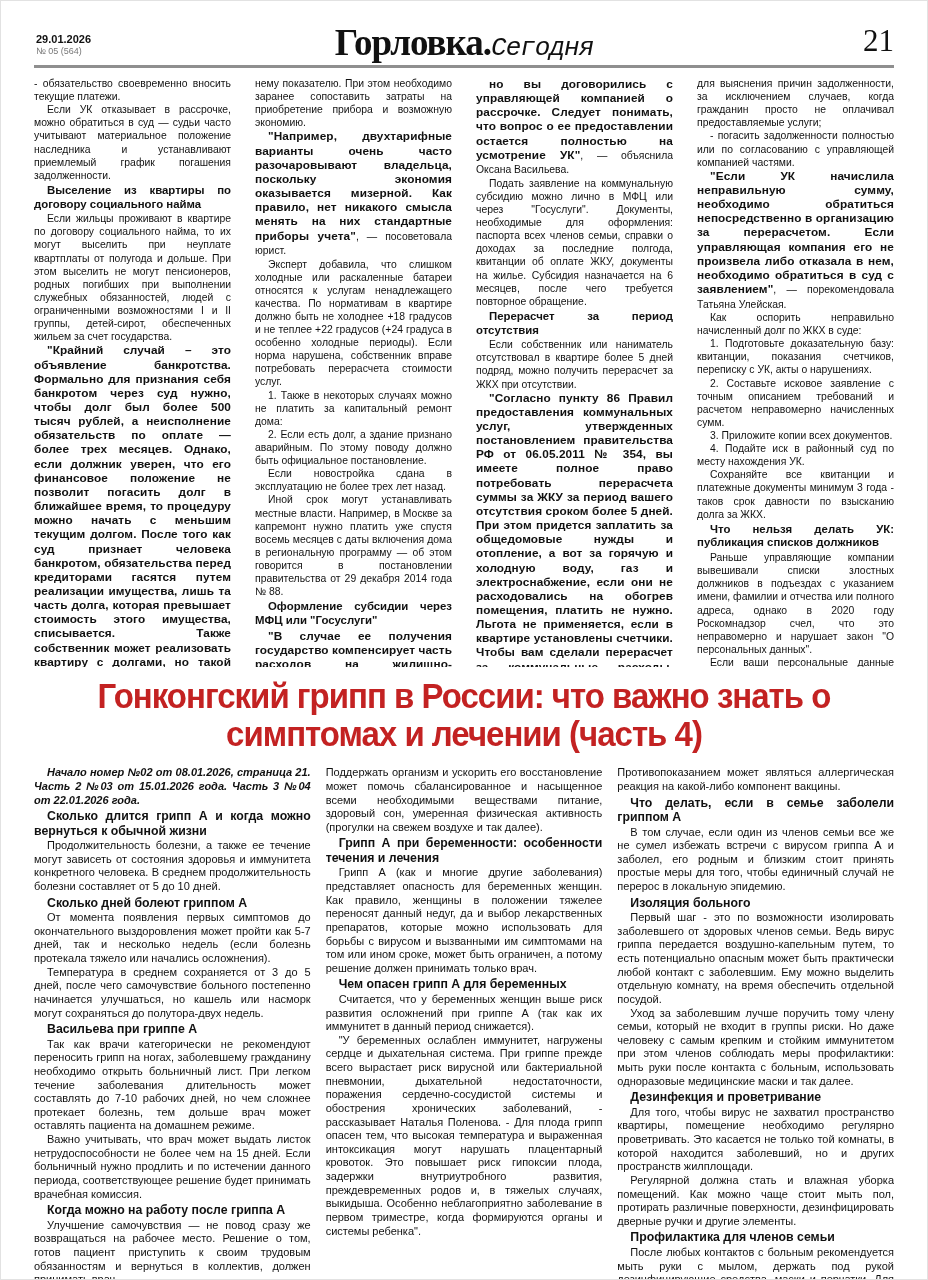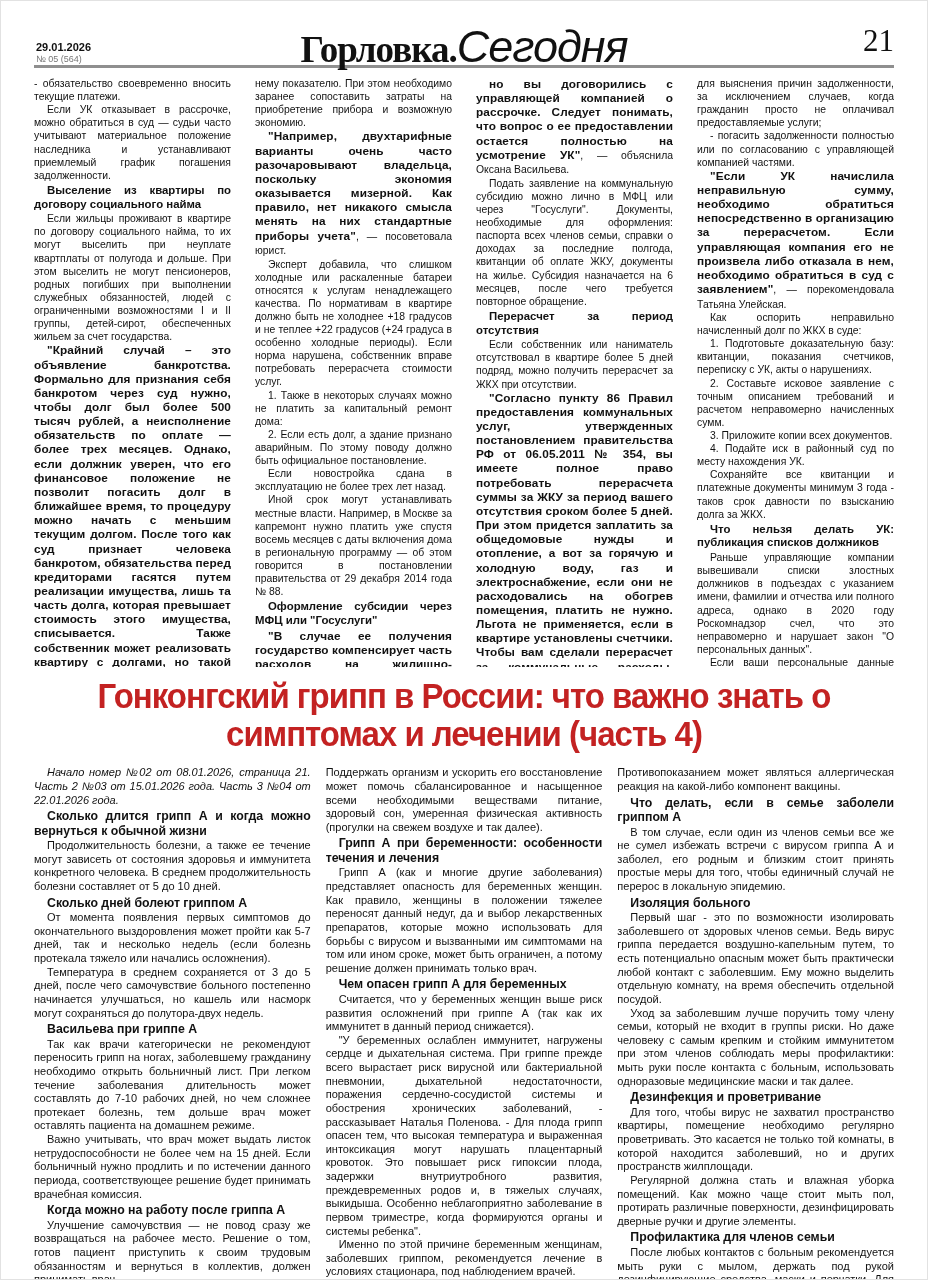--- a/index.html
+++ b/index.html
@@ -1,36 +1,36 @@
 <!DOCTYPE html>
 <html lang="ru"><head>
 <meta charset="utf-8">
 <style>
   html,body{margin:0;padding:0;}
   body{width:928px;height:1280px;background:#fdfdfd;font-family:"Liberation Sans",sans-serif;color:#111;}
   .page{position:relative;width:926px;height:1278px;background:#fff;border:1px solid #e2e2e2;overflow:hidden;}
 
   
   .hdr{position:relative;margin:24px 33px 0;height:36px;}
-  .hdr-date{position:absolute;left:2px;top:16px;line-height:1.2;}
+  .hdr-date{position:absolute;left:2px;top:8px;line-height:1.2;}
   .hdr-date .d{font-weight:bold;font-size:11px;}
   .hdr-date .n{font-size:9px;color:#777;}
   .masthead{position:absolute;left:0;right:0;top:-4px;text-align:center;font-family:"Liberation Serif",serif;}
   .masthead .m1{font-weight:bold;font-size:37px;letter-spacing:-1px;}
-  .masthead .m2{font-style:italic;font-family:Liberation Sans, sans-serif;font-size:45px;font-weight:400;letter-spacing:-1px;}
+  .masthead .m2{font-style:italic;font-family:Liberation Mono, monospace;font-size:26px;font-weight:400;letter-spacing:-1px;}
   .pageno{position:absolute;right:0;top:-2px;font-family:"Liberation Serif",serif;font-size:31px;}
   .hrule{margin:4px 33px 0;height:3px;background:#8f8f8f;}
 
   
   .blk{margin:0;text-align:justify;text-indent:13px;hyphens:auto;-webkit-hyphens:auto;}
   .b-c{text-indent:0;}
   .b-h{font-weight:bold;}
   .b-b{font-weight:bold;}
   .b-b .tail,.b-q .tail{font-weight:normal;}
-  .b-n{font-weight:normal;font-style:italic;}
+  .b-n{font-weight:bold;font-style:italic;}
 
   
   .top-cols{margin:9px 33px 0;display:flex;gap:24px;height:590px;overflow:hidden;}
   .top-cols .col{flex:1 1 0;overflow:hidden;}
   .top-cols .blk{font-size:10.4px;line-height:1.26;}
   .top-cols .b-h{font-size:11.4px;line-height:1.2;margin:2px 0 1px;}
   .top-cols .b-b{font-size:11.8px;line-height:1.2;letter-spacing:.1px;}
   .top-cols .b-b .tail{font-size:10.4px;letter-spacing:0;}
 
   
@@ -118,21 +118,20 @@
         <p class="blk b-h"><span>Когда можно на работу после гриппа А</span></p>
         <p class="blk b-p"><span>Улучшение самочувствия — не повод сразу же возвращаться на рабочее место. Решение о том, готов пациент приступить к своим трудовым обязанностям и вернуться в коллектив, должен принимать врач.</span></p>
       </div>
       <div class="col">
         <p class="blk b-c"><span>Поддержать организм и ускорить его восстановление может помочь сбалансированное и насыщенное всеми необходимыми веществами питание, здоровый сон, умеренная физическая активность (прогулки на свежем воздухе и так далее).</span></p>
         <p class="blk b-h"><span>Грипп А при беременности: особенности течения и лечения</span></p>
         <p class="blk b-p"><span>Грипп А (как и многие другие заболевания) представляет опасность для беременных женщин. Как правило, женщины в положении тяжелее переносят данный недуг, да и выбор лекарственных препаратов, которые можно использовать для борьбы с вирусом и вызванными им симптомами на том или ином сроке, может быть ограничен, а потому решение должен принимать только врач.</span></p>
         <p class="blk b-h"><span>Чем опасен грипп А для беременных</span></p>
         <p class="blk b-p"><span>Считается, что у беременных женщин выше риск развития осложнений при гриппе А (так как их иммунитет в данный период снижается).</span></p>
         <p class="blk b-p"><span>"У беременных ослаблен иммунитет, нагружены сердце и дыхательная система. При гриппе прежде всего вырастает риск вирусной или бактериальной пневмонии, дыхательной недостаточности, поражения сердечно-сосудистой системы и обострения хронических заболеваний, - рассказывает Наталья Поленова. - Для плода грипп опасен тем, что высокая температура и выраженная интоксикация могут нарушать плацентарный кровоток. Это повышает риск гипоксии плода, задержки внутриутробного развития, преждевременных родов и, в тяжелых случаях, выкидыша. Особенно неблагоприятно заболевание в первом триместре, когда формируются органы и системы ребенка".</span></p>
-        <p class="blk b-p"><span>Именно по этой причине беременным женщинам, заболевших гриппом, рекомендуется лечение в условиях стационара, под наблюдением врачей.</span></p>
       </div>
       <div class="col">
         <p class="blk b-c"><span>Противопоказанием может являться аллергическая реакция на какой-либо компонент вакцины.</span></p>
         <p class="blk b-h"><span>Что делать, если в семье заболели гриппом А</span></p>
         <p class="blk b-p"><span>В том случае, если один из членов семьи все же не сумел избежать встречи с вирусом гриппа А и заболел, его родным и близким стоит принять простые меры для того, чтобы единичный случай не перерос в локальную эпидемию.</span></p>
         <p class="blk b-h"><span>Изоляция больного</span></p>
         <p class="blk b-p"><span>Первый шаг - это по возможности изолировать заболевшего от здоровых членов семьи. Ведь вирус гриппа передается воздушно-капельным путем, то есть потенциально опасным может быть практически любой контакт с заболевшим. Ему можно выделить отдельную комнату, на время обеспечить отдельной посудой.</span></p>
         <p class="blk b-p"><span>Уход за заболевшим лучше поручить тому члену семьи, который не входит в группы риски. Но даже человеку с самым крепким и стойким иммунитетом при этом членов соблюдать меры профилактики: мыть руки после контакта с больным, использовать одноразовые медицинские маски и так далее.</span></p>
         <p class="blk b-h"><span>Дезинфекция и проветривание</span></p>
         <p class="blk b-p"><span>Для того, чтобы вирус не захватил пространство квартиры, помещение необходимо регулярно проветривать. Это касается не только той комнаты, в которой находится заболевший, но и других пространств жилплощади.</span></p>

